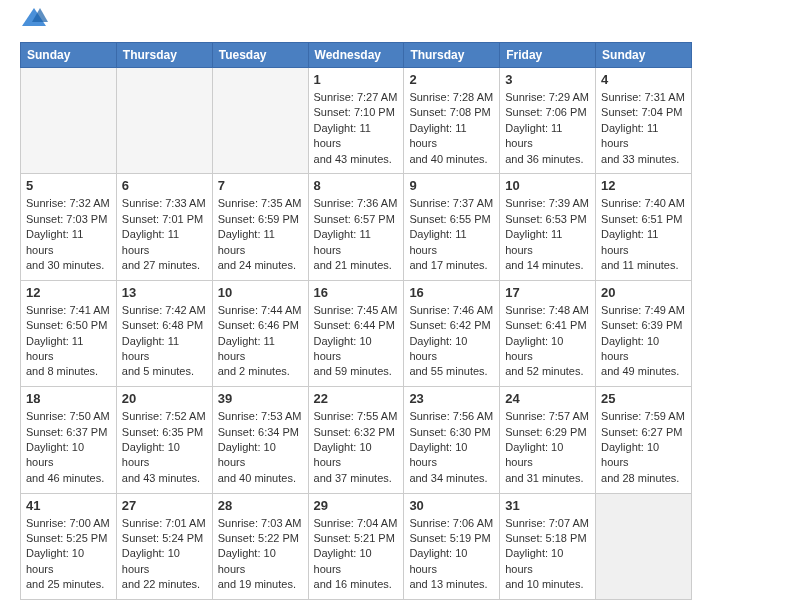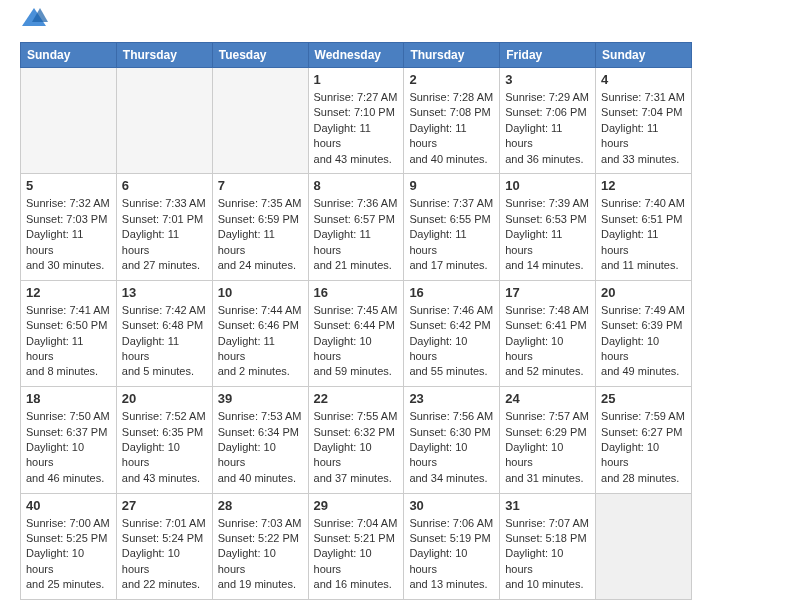--- a/index.html
+++ b/index.html
@@ -242,21 +242,21 @@
             <div class="day-number">24</div>
             <div class="cell-text">Sunrise: 7:57 AM<br>Sunset: 6:29 PM<br>Daylight: 10 hours<br>and 31 minutes.</div>
           </td>
           <td>
             <div class="day-number">25</div>
             <div class="cell-text">Sunrise: 7:59 AM<br>Sunset: 6:27 PM<br>Daylight: 10 hours<br>and 28 minutes.</div>
           </td>
         </tr>
         <tr>
           <td>
-            <div class="day-number">40</div>
+            <div class="day-number">41</div>
             <div class="cell-text">Sunrise: 7:00 AM<br>Sunset: 5:25 PM<br>Daylight: 10 hours<br>and 25 minutes.</div>
           </td>
           <td>
             <div class="day-number">27</div>
             <div class="cell-text">Sunrise: 7:01 AM<br>Sunset: 5:24 PM<br>Daylight: 10 hours<br>and 22 minutes.</div>
           </td>
           <td>
             <div class="day-number">28</div>
             <div class="cell-text">Sunrise: 7:03 AM<br>Sunset: 5:22 PM<br>Daylight: 10 hours<br>and 19 minutes.</div>
           </td>

